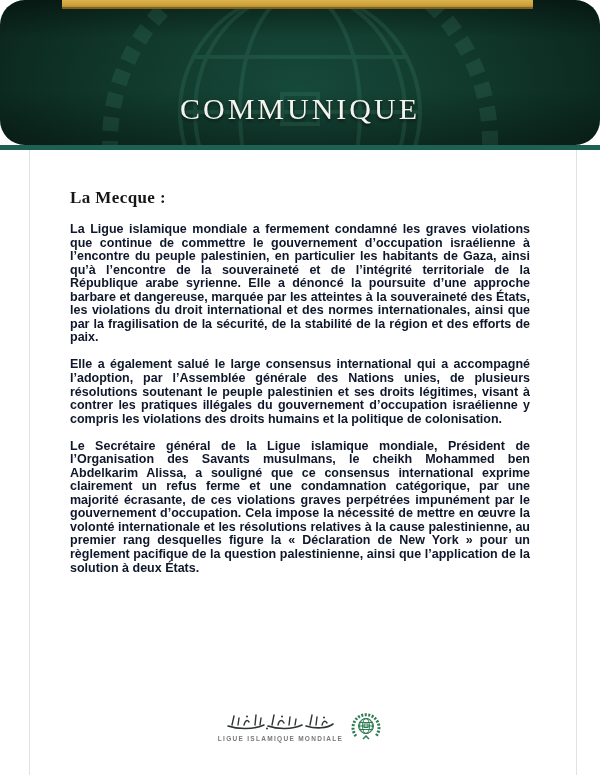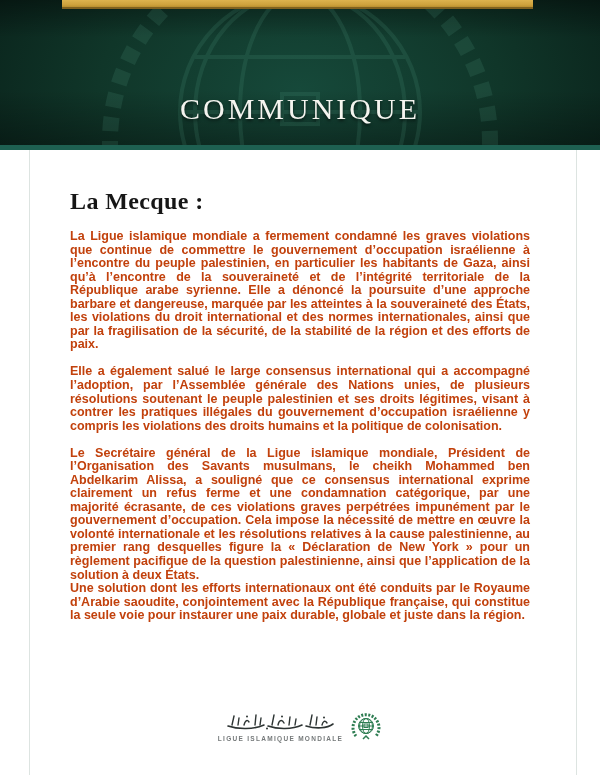--- a/index.html
+++ b/index.html
@@ -6,20 +6,21 @@
   body{
     width:600px;height:775px;position:relative;overflow:hidden;
     background:#ffffff;
     font-family:"Liberation Sans","DejaVu Sans",sans-serif;
   }
   
   .header{
     position:absolute;top:0;left:0;width:600px;height:145px;overflow:hidden;
     background:
       radial-gradient(ellipse 420px 260px at 50% 62%, #16493a 0%, #103629 48%, #0a241c 82%, #071a14 100%);
+    border-radius: 25px;
   }
   .header::after{ 
     content:"";position:absolute;inset:0;
     background:linear-gradient(180deg, rgba(0,0,0,.38) 0%, rgba(0,0,0,0) 26%, rgba(0,0,0,0) 62%, rgba(0,0,0,.30) 100%);
   }
   .accent-bar{
     position:absolute;top:0;left:62px;width:471px;height:7px;
     background:linear-gradient(180deg,#ddb34e 0%,#cda13c 70%,#b98f2e 100%);
     border-bottom:2px solid #7f611f;
     z-index:3;
@@ -41,28 +42,28 @@
   .page-border{position:absolute;top:150px;bottom:0;width:1px;background:#dde4e1;}
   .page-border.left{left:29px;}
   .page-border.right{left:576px;}
   
   .content{
     position:absolute;top:188px;left:70px;width:460px;
     color:#3f4041;
   }
   .location-heading{
     font-family:"Liberation Serif","DejaVu Serif",serif;
-    font-size:24px;font-weight:700;color:#161616;
+    font-size:17px;font-weight:700;color:#161616;
     letter-spacing:.4px;margin:0 0 15px 0;
   }
   .content p{
     margin:0 0 13.5px 0;
     font-size:12.5px;line-height:13.55px;font-weight:700;
     text-align:justify;
-    color:#c2410c;
+    color:#0f172a;
   }
   .content p.no-gap{margin-bottom:0;}
   
   .footer-logo{
     position:absolute;top:711px;left:0;width:100%;
     display:flex;justify-content:center;align-items:flex-start;gap:7px;
   }
   .logo-text-col{display:flex;flex-direction:column;align-items:center;}
   .latin-name{
     margin-top:2px;
@@ -97,21 +98,20 @@
 
 <div class="page-border left"></div>
 <div class="page-border right"></div>
 
 <div class="content">
   <h2 class="location-heading">La Mecque :</h2>
 
   <p>La Ligue islamique mondiale a fermement condamné les graves violations que continue de commettre le gouvernement d’occupation israélienne à l’encontre du peuple palestinien, en particulier les habitants de Gaza, ainsi qu’à l’encontre de la souveraineté et de l’intégrité territoriale de la République arabe syrienne. Elle a dénoncé la poursuite d’une approche barbare et dangereuse, marquée par les atteintes à la souveraineté des États, les violations du droit international et des normes internationales, ainsi que par la fragilisation de la sécurité, de la stabilité de la région et des efforts de paix.</p>
   <p>Elle a également salué le large consensus international qui a accompagné l’adoption, par l’Assemblée générale des Nations unies, de plusieurs résolutions soutenant le peuple palestinien et ses droits légitimes, visant à contrer les pratiques illégales du gouvernement d’occupation israélienne y compris les violations des droits humains et la politique de colonisation.</p>
   <p class="no-gap">Le Secrétaire général de la Ligue islamique mondiale, Président de l’Organisation des Savants musulmans, le cheikh Mohammed ben Abdelkarim Alissa, a souligné que ce consensus international exprime clairement un refus ferme et une condamnation catégorique, par une majorité écrasante, de ces violations graves perpétrées impunément par le gouvernement d’occupation. Cela impose la nécessité de mettre en œuvre la volonté internationale et les résolutions relatives à la cause palestinienne, au premier rang desquelles figure la « Déclaration de New York » pour un règlement pacifique de la question palestinienne, ainsi que l’application de la solution à deux États.</p>
-  <p class="no-gap">Une solution dont les efforts internationaux ont été conduits par le Royaume d’Arabie saoudite, conjointement avec la République française, qui constitue la seule voie pour instaurer une paix durable, globale et juste dans la région.</p>
 </div>
 
 <div class="footer-logo">
   <div class="logo-text-col">
 
     <svg width="112" height="22" viewBox="0 0 112 22" fill="none" stroke="#2d3433" stroke-linecap="round">
       <g stroke-width="1.6">
         <path d="M4 15 C 14 18.5, 30 18.5, 40 14"></path>
         <path d="M44 15 C 54 18.5, 68 18.5, 78 14"></path>
         <path d="M82 15 C 92 18, 103 17.5, 109 13"></path>

